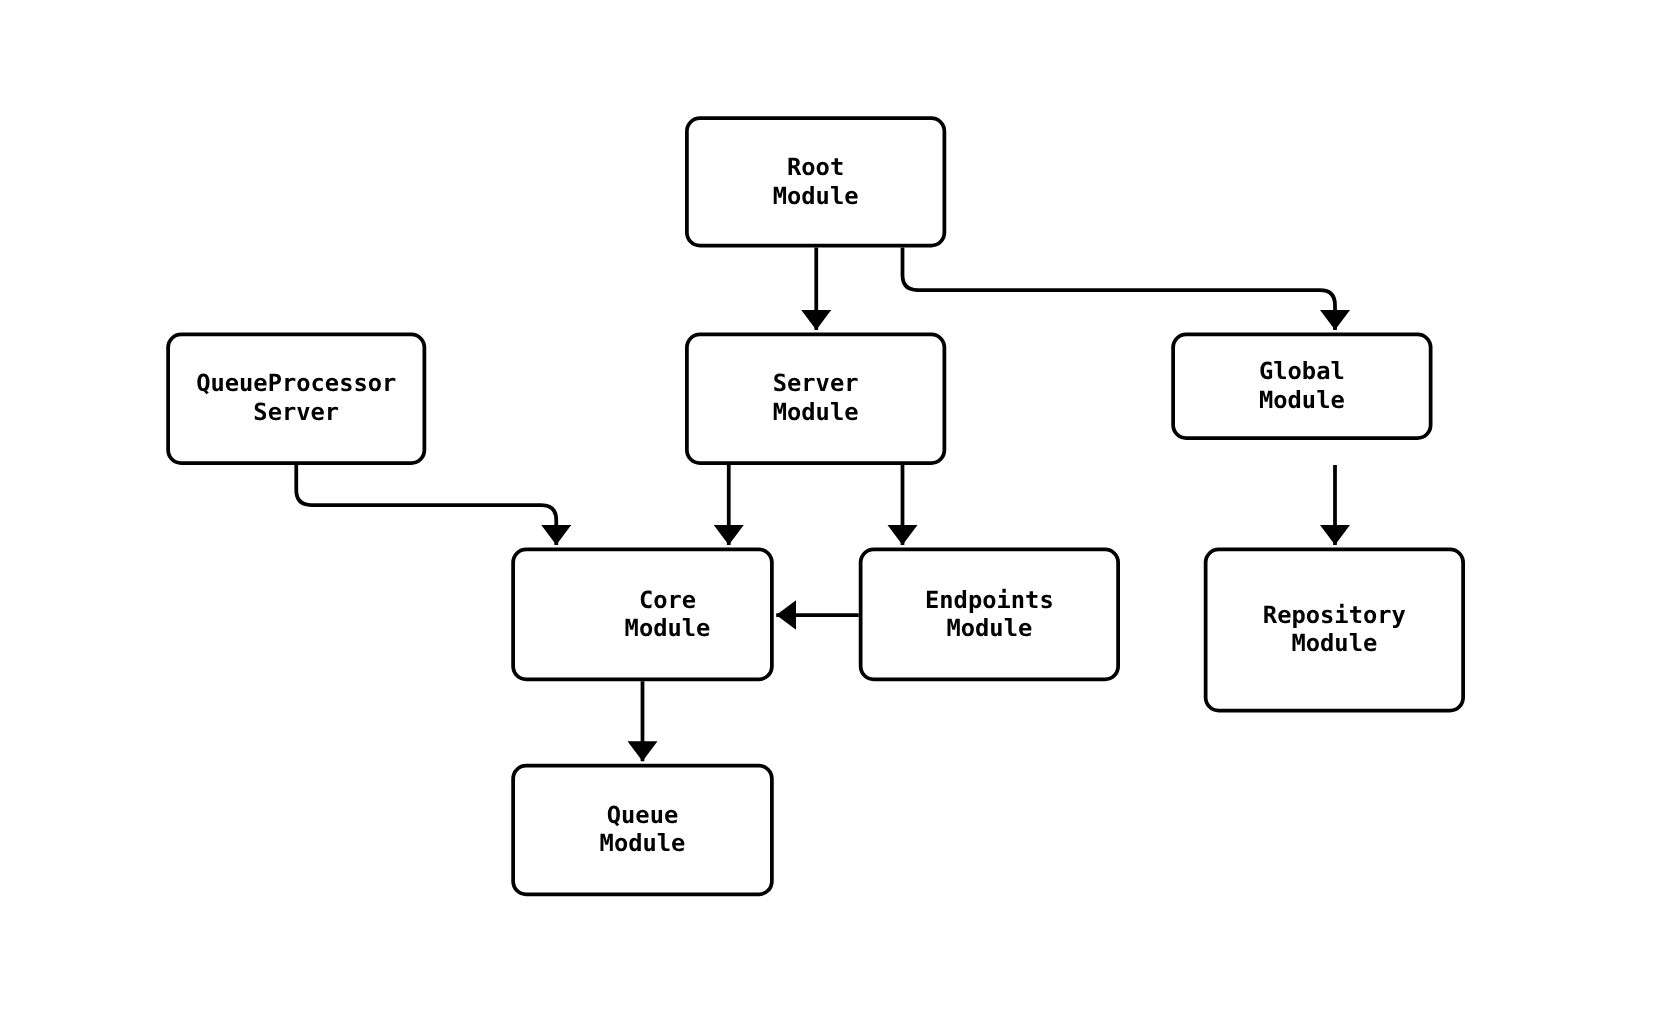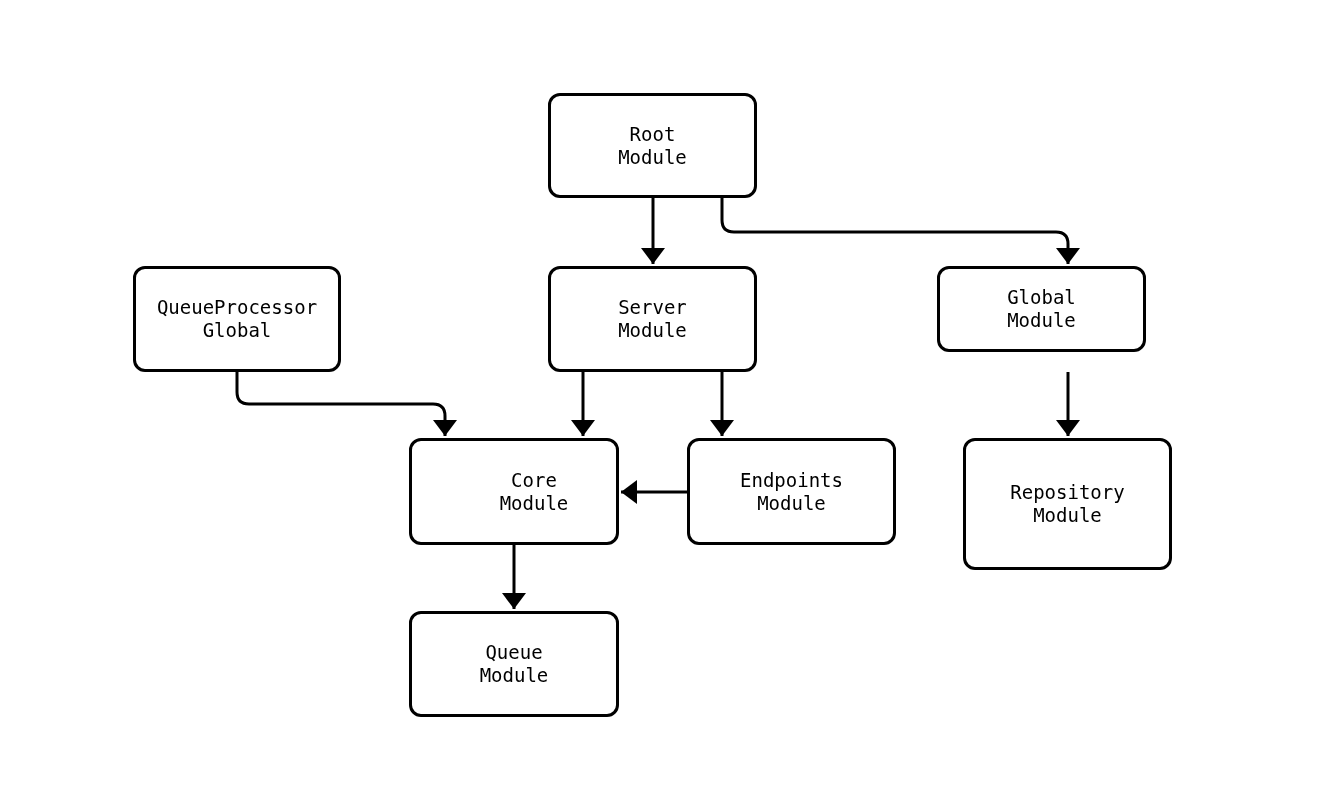--- a/index.html
+++ b/index.html
@@ -34,21 +34,21 @@
     border: 3px solid #000000;
     border-radius: 12px;
     display: flex;
     align-items: center;
     justify-content: center;
     text-align: center;
   }
   .node .label {
     white-space: pre-line;
     font-size: 19px;
-    font-weight: normal;
+    font-weight: bold;
     line-height: 23px;
     color: #000000;
   }
   
   .node-root          { left: 548px; top:  93px; width: 209px; height: 105px; }
   .node-queueprocessor{ left: 133px; top: 266px; width: 208px; height: 106px; }
   .node-server        { left: 548px; top: 266px; width: 209px; height: 106px; }
   .node-global        { left: 937px; top: 266px; width: 209px; height: 86px; }
   .node-core          { left: 409px; top: 438px; width: 210px; height: 107px; padding-left: 40px; }
   .node-endpoints     { left: 687px; top: 438px; width: 209px; height: 107px; align-items: center; }
@@ -76,21 +76,21 @@
     <path class="edge" d="M514,545 L514,609" marker-end="url(#arrow)"></path>
   </svg>
 
   <div class="node node-root">
     <span class="label">Root
 Module</span>
   </div>
 
   <div class="node node-queueprocessor">
     <span class="label">QueueProcessor
-Global</span>
+Server</span>
   </div>
 
   <div class="node node-server">
     <span class="label">Server
 Module</span>
   </div>
 
   <div class="node node-global">
     <span class="label">Global
 Module</span>

